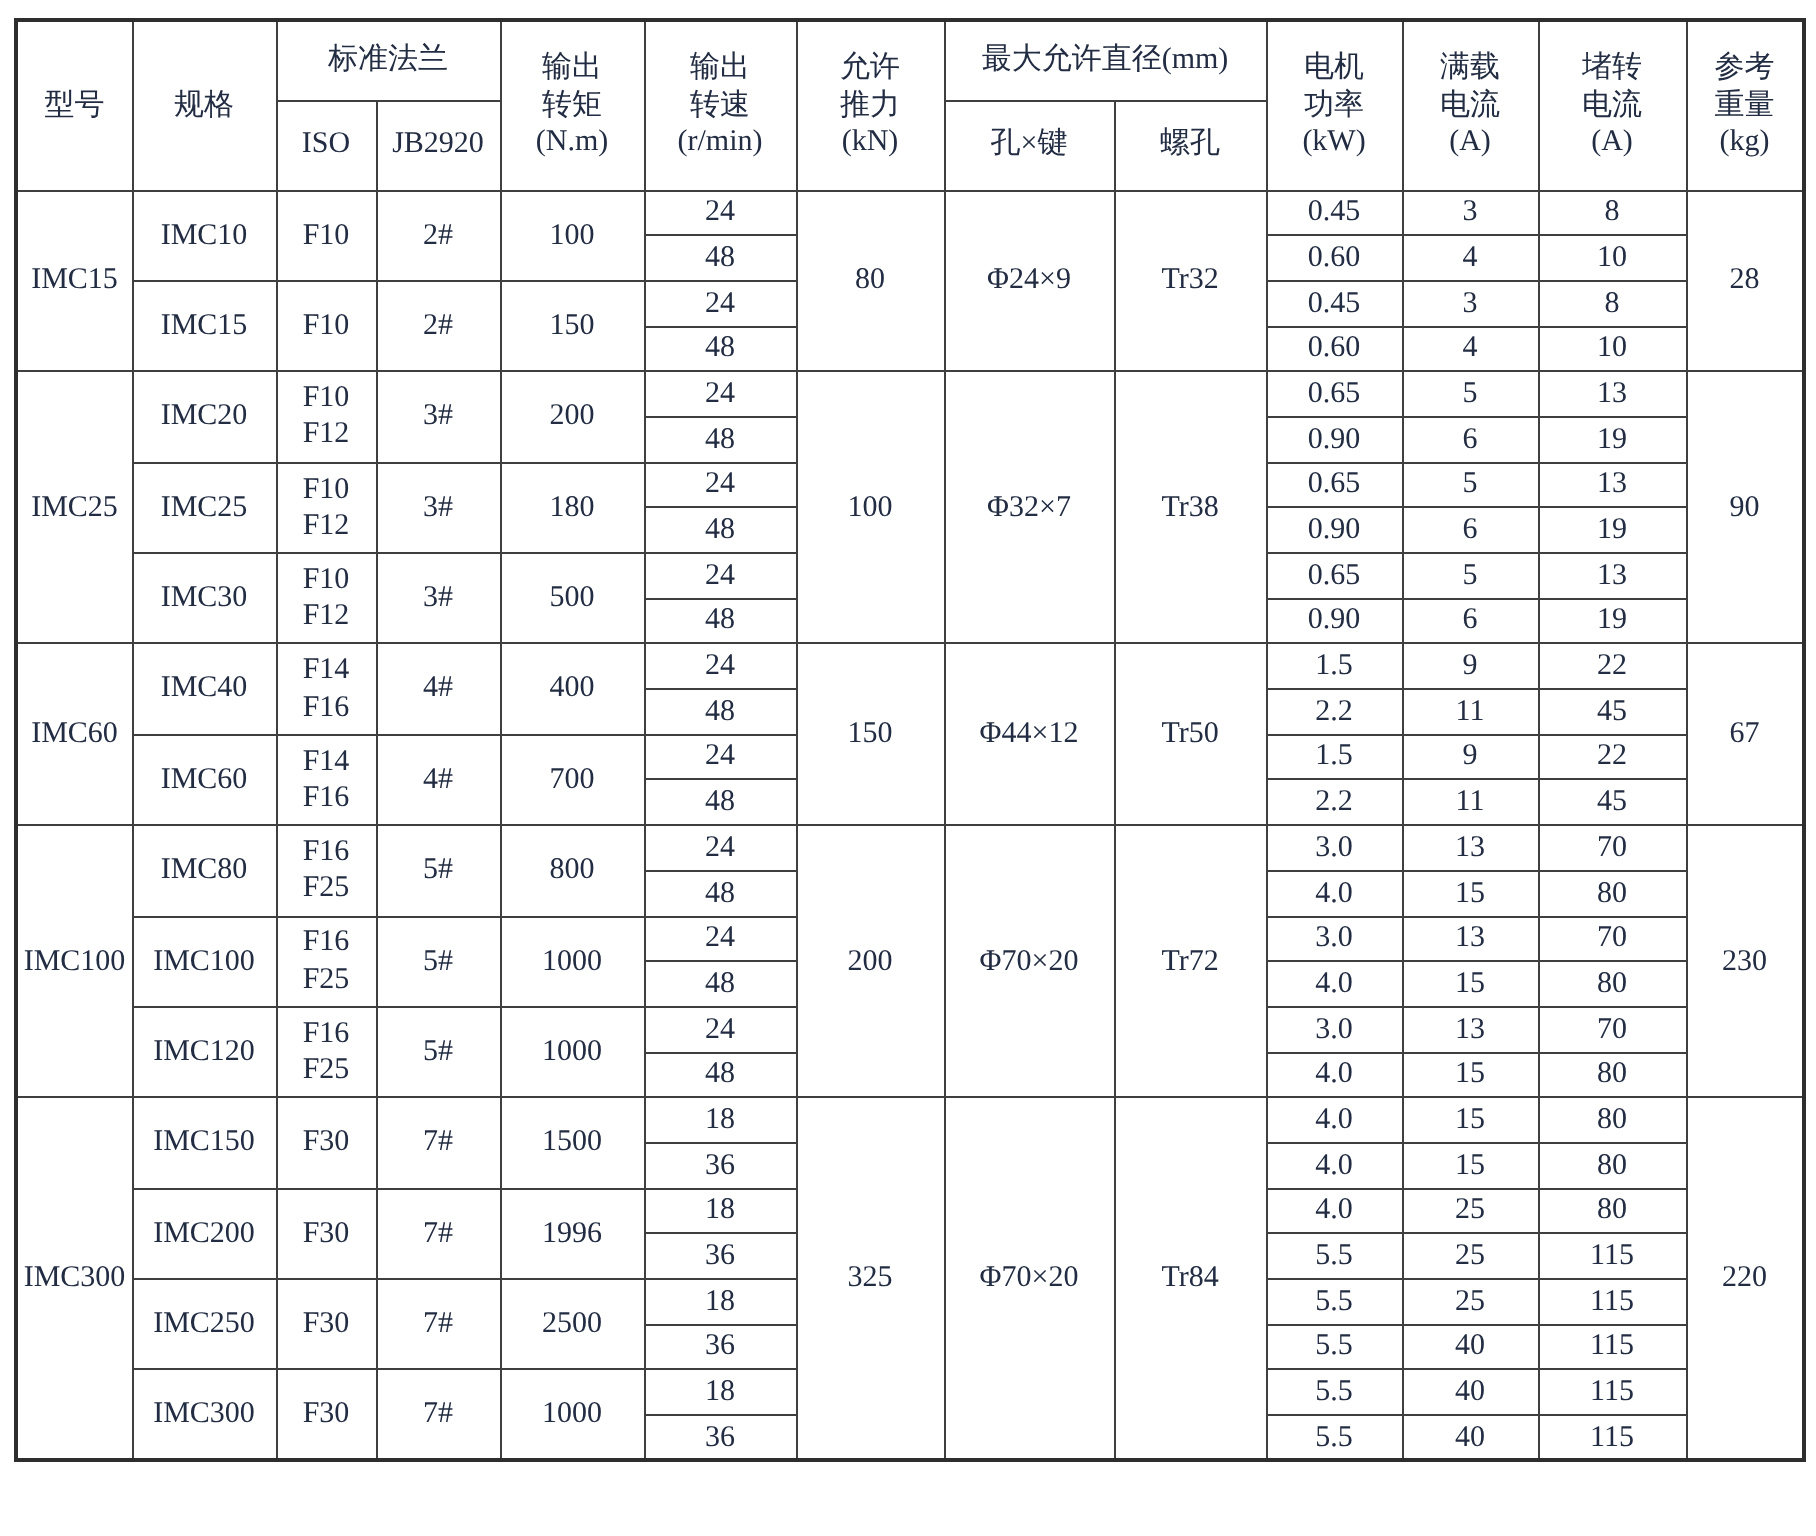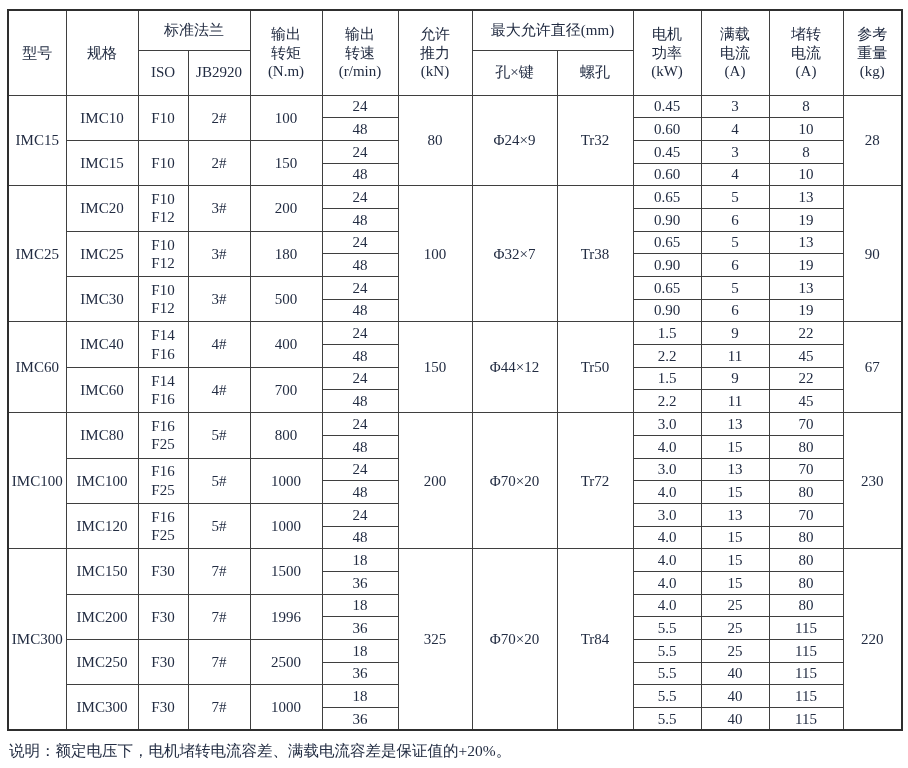--- a/index.html
+++ b/index.html
@@ -341,14 +341,13 @@
     <tr>
       <td>36</td>
       <td>5.5</td>
       <td>40</td>
       <td>115</td>
     </tr>
 
   </tbody>
 </table>
 
-<div class="note">说明：额定电压下，电机堵转电流容差、满载电流容差是保证值的+20%。</div>
 </div>
 
 </body></html>

